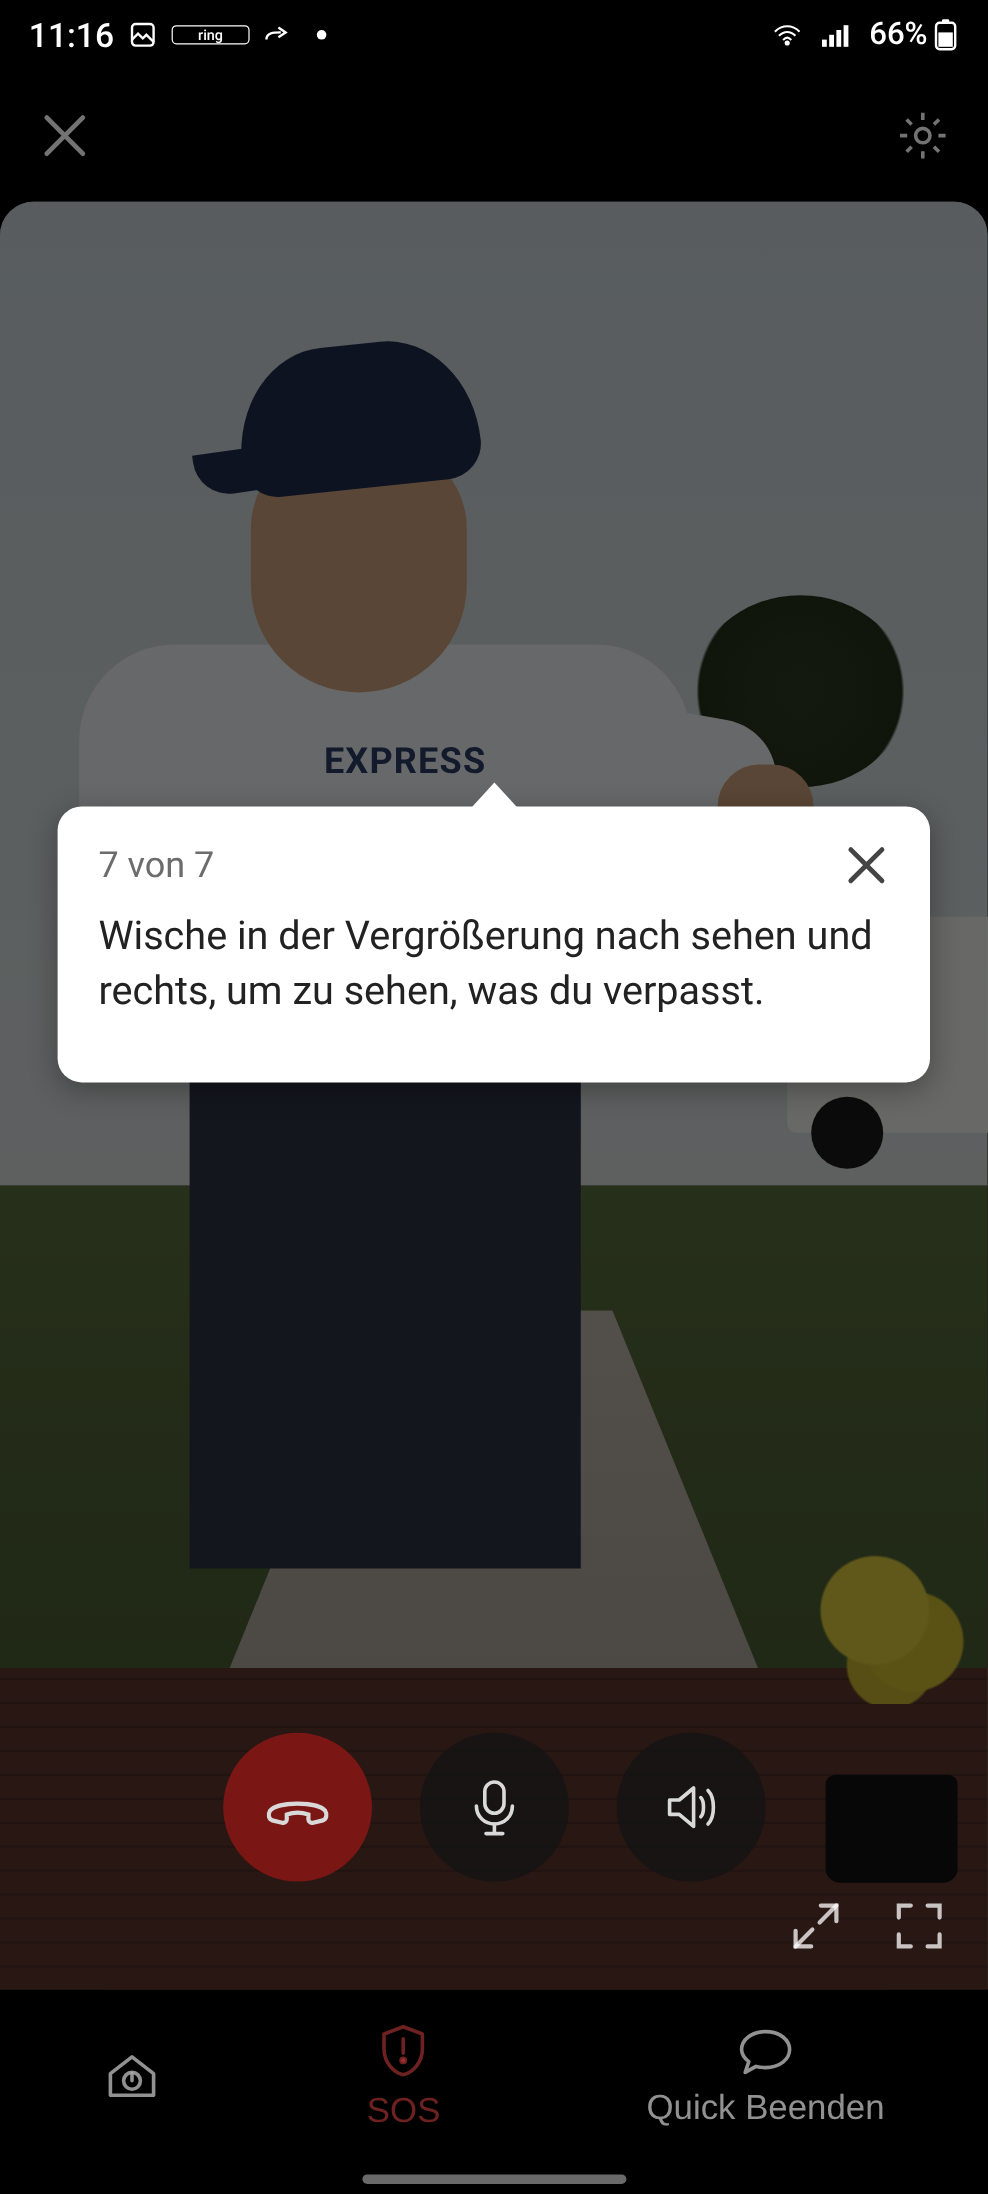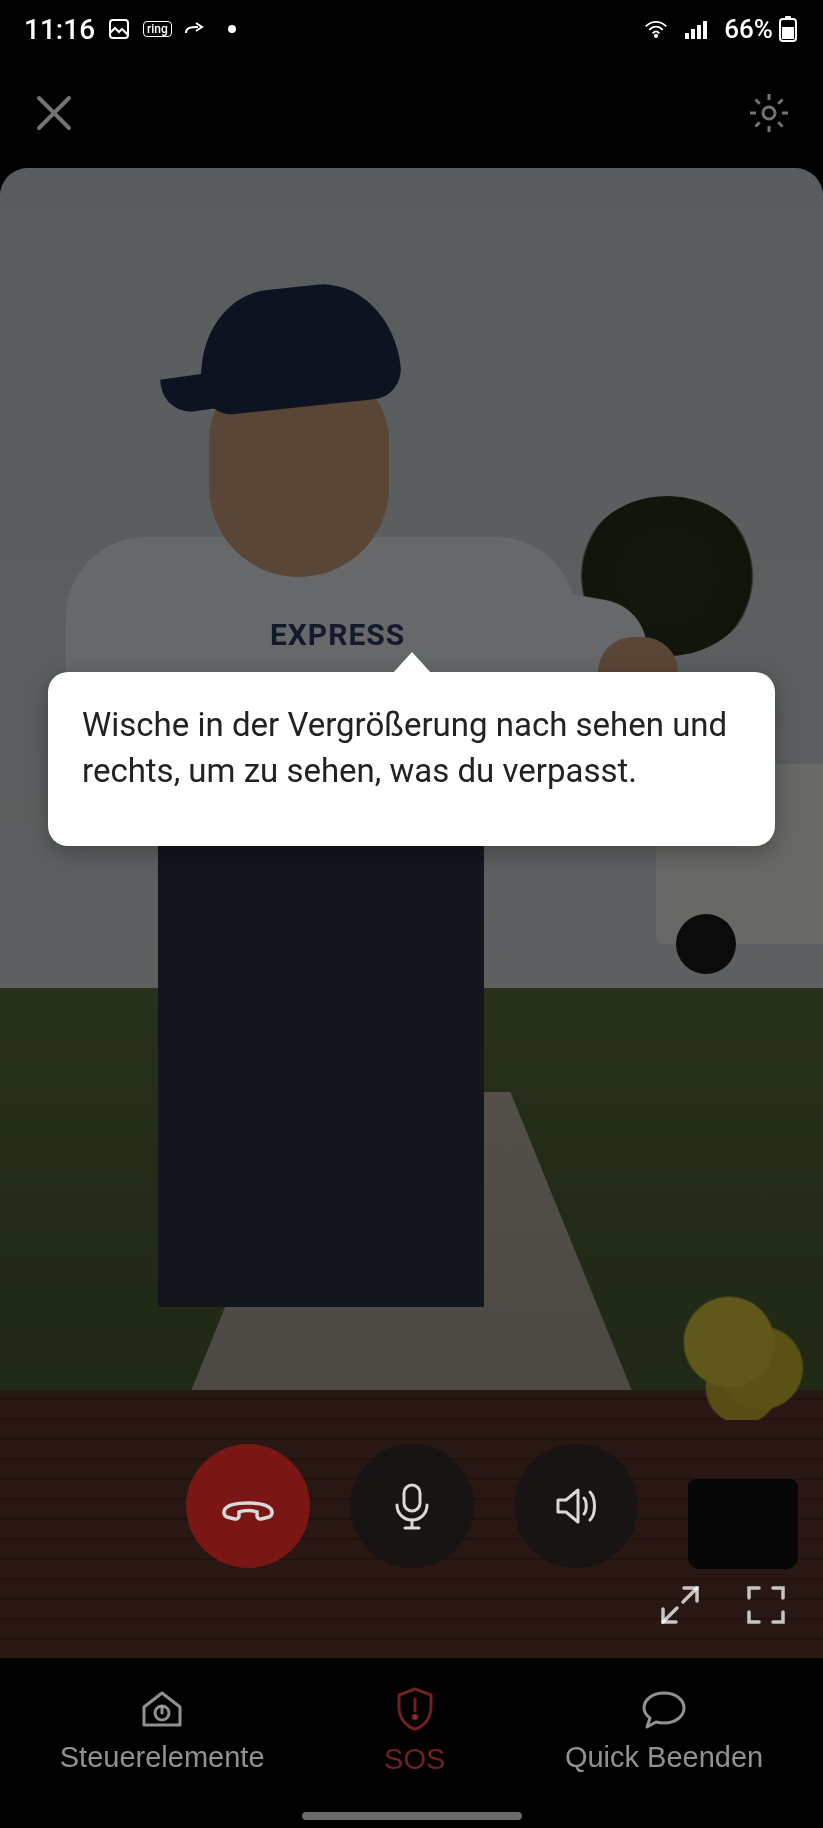--- a/index.html
+++ b/index.html
@@ -4,21 +4,21 @@
 <style>
   * { margin: 0; padding: 0; box-sizing: border-box; }
   html, body { width: 823px; height: 1828px; overflow: hidden; font-family: -apple-system, BlinkMacSystemFont, "Segoe UI", Roboto, Helvetica, Arial, sans-serif; background: #000; color: #fff; }
   .root { position: relative; width: 823px; height: 1828px; background: #000; }
 
   
   .status-bar { position: absolute; top: 0; left: 0; right: 0; height: 58px; display: flex; align-items: center; justify-content: space-between; padding: 0 24px; font-size: 28px; font-weight: 500; color: #fff; z-index: 50; }
   .status-left { display: flex; align-items: center; gap: 12px; }
   .status-right { display: flex; align-items: center; gap: 16px; font-size: 26px; }
   .status-icon { width: 24px; height: 24px; display:inline-flex; align-items:center; justify-content:center; }
-  .ring-icon { font-size: 12px; border: 1.5px solid #fff; border-radius: 4px; padding: 1px 3px; line-height: 1; }
+  .ring-icon { font-size: 12px; border: 1.5px solid #fff; border-radius: 4px; padding: 1px 21px; line-height: 1; }
   .status-battery { display:inline-flex; align-items:center; gap:4px; }
 
   
   .top-bar { position: absolute; top: 58px; left: 0; right: 0; height: 110px; display: flex; align-items: center; justify-content: space-between; padding: 0 26px; z-index: 30; }
   .top-bar .icon-btn { width: 56px; height: 56px; display:flex; align-items:center; justify-content:center; color: rgba(255,255,255,0.45); background: none; border: none; cursor: pointer; }
 
   
   .video-area { position: absolute; top: 168px; left: 0; right: 0; bottom: 170px; border-radius: 28px 28px 0 0; overflow: hidden; background: linear-gradient(#6a7a80 0%, #80898a 25%, #7c8680 45%, #4b5a3e 55%, #6b5f55 80%, #4a3d34 100%); text-align: center; }
   .video-scene { position:absolute; inset:0; }
   
@@ -208,21 +208,20 @@
     </button>
   </div>
 
   <div class="tab-bar">
     <button class="tab">
       <svg width="48" height="44" viewBox="0 0 48 44" fill="none" stroke="currentColor" stroke-width="3" stroke-linecap="round" stroke-linejoin="round">
         <path d="M6 20L24 6l18 14v18H6z"></path>
         <circle cx="24" cy="26" r="7"></circle>
         <path d="M24 20v6"></path>
       </svg>
-      <span>Steuerelemente</span>
     </button>
     <button class="tab sos">
       <svg width="44" height="48" viewBox="0 0 44 48" fill="none" stroke="currentColor" stroke-width="3" stroke-linecap="round" stroke-linejoin="round">
         <path d="M22 4l16 6v12c0 12-8 20-16 22C14 42 6 34 6 22V10z"></path>
         <path d="M22 14v12"></path>
           <circle cx="22" cy="32" r="1.8" fill="currentColor"></circle>
       </svg>
       <span>SOS</span>
     </button>
     <button class="tab">
@@ -230,16 +229,24 @@
         <path d="M25 6c12 0 20 7 20 15s-8 15-20 15c-3 0-6-.5-8-1l-9 5 3-9C7 28 5 25 5 21 5 13 13 6 25 6z"></path>
       </svg>
       <span>Quick Beenden</span>
     </button>
   </div>
 
   <div class="gesture-pill"></div>
 
   <div class="tooltip-card">
     <div class="tooltip-arrow"></div>
+    <div class="tooltip-header">
+      <span class="tooltip-step">7 von 7</span>
+      <button class="tooltip-close">
+        <svg width="38" height="38" viewBox="0 0 38 38" stroke="currentColor" stroke-width="4" stroke-linecap="round">
+            <path d="M6 6l26 26M32 6L6 32"></path>
+          </svg>
+      </button>
+    </div>
     <div class="tooltip-body">Wische in der Vergrößerung nach sehen und rechts, um zu sehen, was du verpasst.</div>
   </div>
 
 </div>
 
 </body></html>

